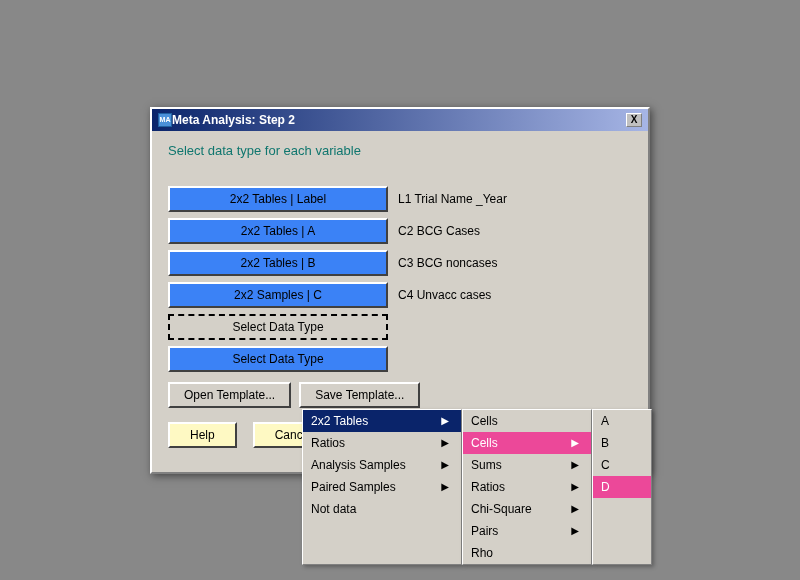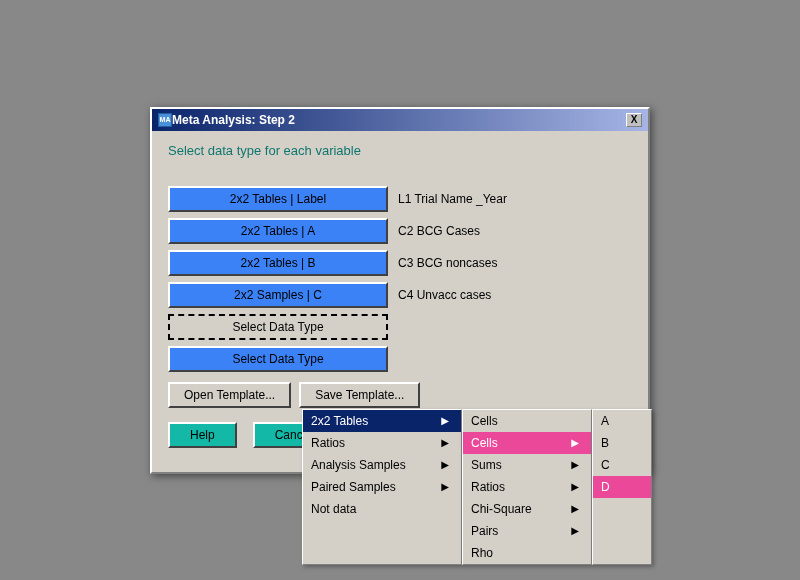--- a/index.html
+++ b/index.html
@@ -135,21 +135,21 @@
     }
 
     .footer-buttons {
       display: flex;
       gap: 16px;
       margin-top: 6px;
       padding-bottom: 12px;
     }
 
     .footer-btn {
-      background: #14b8a6;
+      background: #fef9c3;
       border: 2px solid #808080;
       border-top: 2px solid #ffffff;
       border-left: 2px solid #ffffff;
       border-bottom: 2px solid #404040;
       border-right: 2px solid #404040;
       padding: 4px 20px;
       cursor: pointer;
       font-size: 12px;
     }
 

